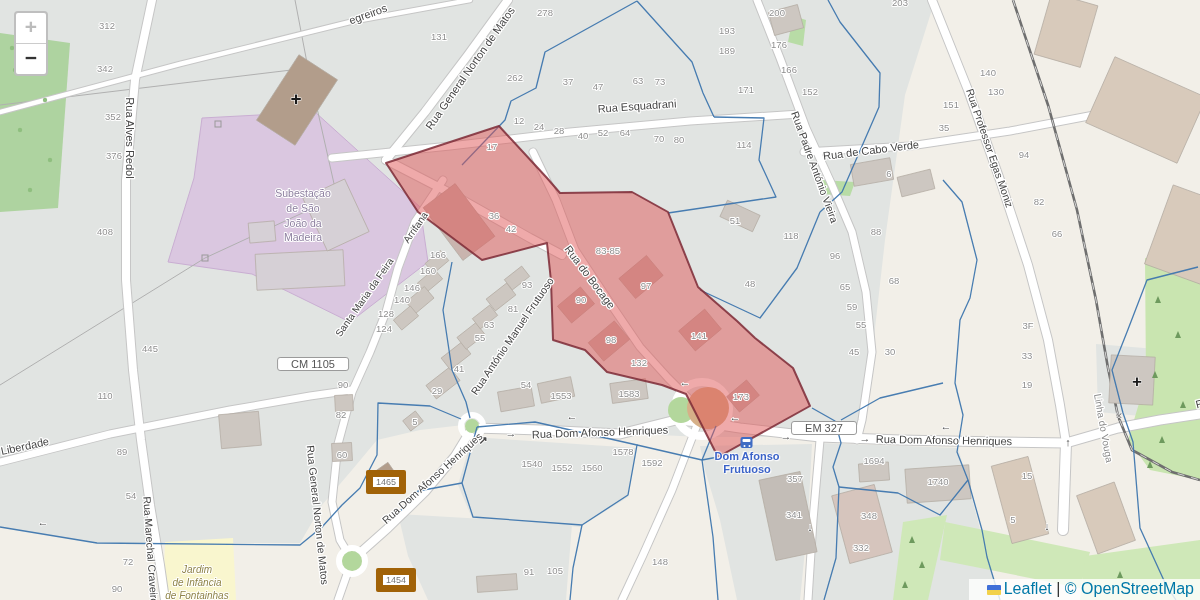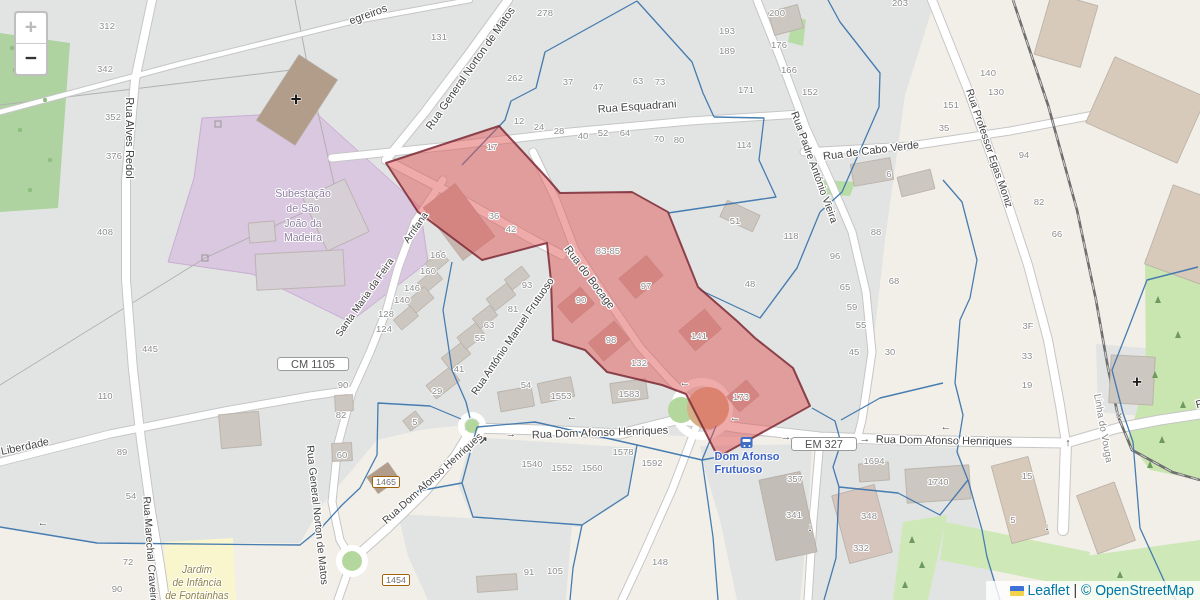--- a/index.html
+++ b/index.html
@@ -2,28 +2,28 @@
 <html><head>
 <meta charset="utf-8">
 <style>
   html,body{margin:0;padding:0;background:#fff;}
   #app{position:relative;width:1200px;height:600px;overflow:hidden;font-family:"Liberation Sans",sans-serif;background:#f2efe8;}
   #map{position:absolute;left:0;top:0;}
   .zoom-ctl{position:absolute;left:14px;top:11px;width:30px;border:2px solid rgba(0,0,0,0.25);border-radius:4px;background:#fff;z-index:40;}
   .zoom-ctl a{display:block;width:30px;height:30px;line-height:28px;text-align:center;font-size:21px;font-weight:bold;color:#333;text-decoration:none;cursor:pointer;}
   .zoom-ctl a.zin{color:#bcbcbc;border-bottom:1px solid #ccc;}
   .badge{position:absolute;transform:translate(-50%,-50%);background:#fff;border:1.5px solid #9a9a9a;border-radius:3px;padding:0px 13px;font-size:11px;color:#555;white-space:nowrap;z-index:30;}
-  .plate{position:absolute;transform:translate(-50%,-50%);background:#fff;border:1px solid #a16207;border-radius:2px;padding:0 3px;font-size:9px;color:#777;white-space:nowrap;z-index:30;}
-  .station{position:absolute;left:747px;top:437px;transform:translateX(-50%);z-index:31;}
+  .plate{position:absolute;transform:translate(-50%,-50%);background:#fff;border:7px solid #a16207;border-radius:2px;padding:0 3px;font-size:9px;color:#777;white-space:nowrap;z-index:30;}
+  .station{position:absolute;left:747px;top:437px;transform:translateX(-50%);text-align:center;z-index:31;}
   .station .nm{color:#3b63c8;font-size:11px;line-height:12.5px;font-weight:bold;text-shadow:0 0 2px #fff,0 0 2px #fff,1px 1px 1px #fff,-1px -1px 1px #fff;}
   .train-icon{width:12px;height:11px;margin:0 auto 2px auto;background:#3f6cc4;border-radius:2px;position:relative;}
   .train-icon b{position:absolute;left:2px;top:2px;width:8px;height:3px;background:#fff;border-radius:1px;}
   .train-icon i{position:absolute;left:2.5px;bottom:1.5px;width:2px;height:2px;background:#fff;border-radius:50%;}
   .train-icon i+i{left:7.5px;}
-  .attribution{position:absolute;right:0;bottom:0;background:rgba(255,255,255,0.8);padding:1px 6px 2px 24px;font-size:14px;color:#333;z-index:40;white-space:nowrap;}
+  .attribution{position:absolute;right:0;bottom:0;background:rgba(255,255,255,0.8);padding:1px 6px 2px 18px;font-size:16px;color:#333;z-index:40;white-space:nowrap;}
   .attribution a{text-decoration:none;color:#0078a8;}
   .attribution .flag{display:inline-block;width:14px;height:10px;vertical-align:-1px;margin-right:3px;background:linear-gradient(#3f6fd8 0 50%,#f2d14b 50% 100%);border-radius:1px;}
 </style>
 </head>
 <body>
 
 <div id="app">
   <svg id="map" width="1200" height="600" viewBox="0 0 1200 600">
       <rect x="0" y="0" width="1200" height="600" fill="#f2efe8"></rect>
       <polygon points="0,0 935,0 905,95 885,240 872,355 858,437 700,437 560,430 472,424 420,430 377,440 352,470 322,505 300,543 95,543 0,527" fill="#e1e4e2"></polygon>
@@ -312,21 +312,21 @@
       <text x="1027" y="479" text-anchor="middle" font-family="&quot;Liberation Sans&quot;,sans-serif" paint-order="stroke" stroke="#fff" stroke-width="2" stroke-linejoin="round" font-size="9.5" fill="#8f8f8f">15</text>
       <text x="1013" y="523" text-anchor="middle" font-family="&quot;Liberation Sans&quot;,sans-serif" paint-order="stroke" stroke="#fff" stroke-width="2" stroke-linejoin="round" font-size="9.5" fill="#8f8f8f">5</text>
     </svg>
 
   <div class="zoom-ctl">
     <a class="zin">+</a>
     <a class="zout">−</a>
   </div>
 
   <div class="badge" style="left:313px;top:364px">CM 1105</div>
-  <div class="badge" style="left:824px;top:444px">EM 327</div>
+  <div class="badge" style="left:824px;top:428px">EM 327</div>
   <div class="plate" style="left:386px;top:482px">1465</div>
   <div class="plate" style="left:396px;top:580px">1454</div>
 
   <div class="station">
     <div class="train-icon">
         <b></b>
         <i></i>
         <i></i>
       </div>
     <div class="nm">Dom Afonso</div>

